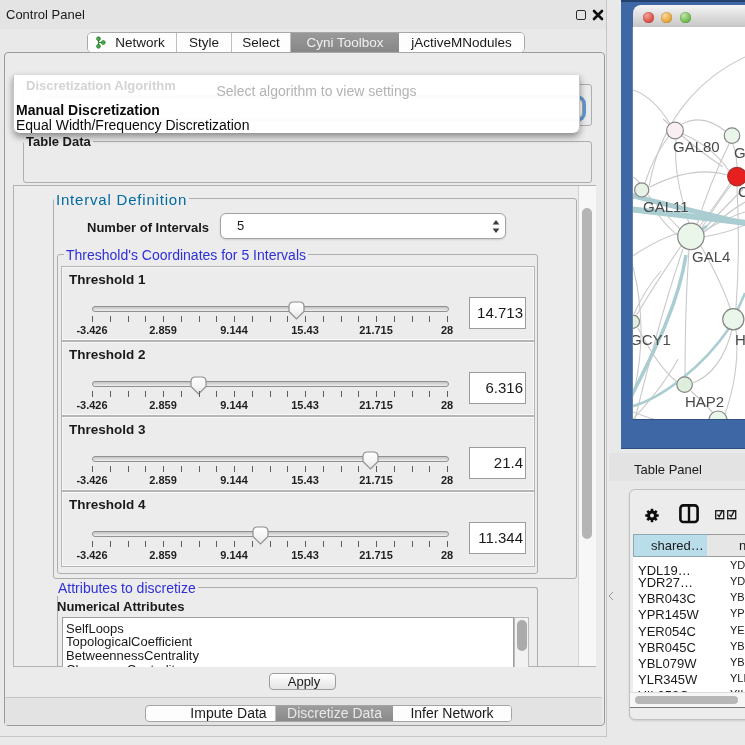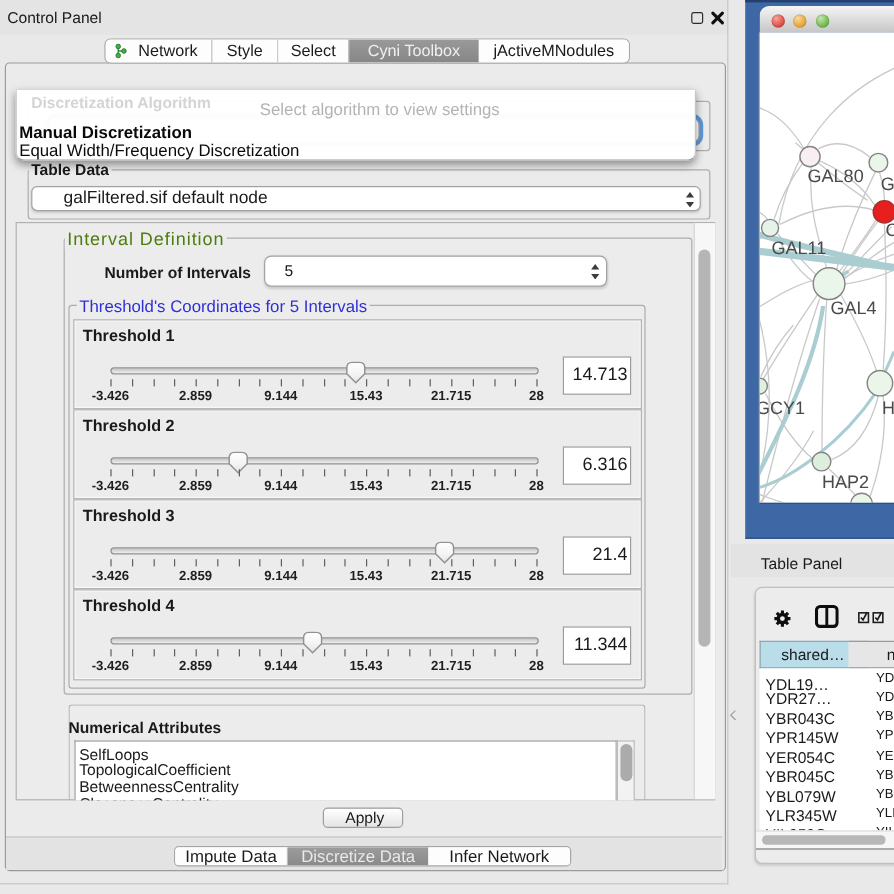--- a/index.html
+++ b/index.html
@@ -59,34 +59,28 @@
   <div class="tabseg" style="width:58px;">Select</div>
   <div class="tabseg sel" style="width:108px;">Cyni Toolbox</div>
   <div class="tabseg" style="width:125px;border-right:none;">jActiveMNodules</div>
 </div>
 
 <div class="gbox" style="left:23px;top:84px;width:567px;height:40px;"></div>
 <div class="abs" style="left:40px;top:98px;width:541px;height:19px;background:#fff;border:1px solid #a9a9a9;border-radius:6px;box-shadow:0 0 0 3px rgba(86,148,214,0.95);"></div>
 
 <div class="gbox" style="left:23px;top:141px;width:567px;height:40px;"></div>
 <div class="gtitle bold" style="left:24px;top:134px;background:#ebebeb;">Table Data</div>
-<div class="combo" style="left:26px;top:155px;width:558px;height:21px;font-size:14.5px;line-height:19px;padding-left:26px;">galFiltered.sif default node
-  <svg style="position:absolute;right:4px;top:4px;" width="8" height="13" viewBox="0 0 8 13">
-    <path d="M4 0 L7.4 4.6 H0.6 Z" fill="#3c3c3c"></path>
-        <path d="M0.6 8.4 H7.4 L4 13 Z" fill="#3c3c3c"></path>
-  </svg>
-</div>
 
 <div class="abs" style="left:13px;top:185px;width:581px;height:480px;border:1px solid #b2b2b2;background:#ececec;"></div>
 
 <div class="abs" style="left:578px;top:186px;width:17px;height:480px;background:#f7f7f7;border-left:1px solid #d2d2d2;"></div>
 <div class="abs" style="left:582px;top:208px;width:10px;height:331px;background:#b5b5b5;border-radius:5px;"></div>
 
 <div class="gbox" style="left:53px;top:198px;width:522px;height:379px;"></div>
-<div class="gtitle" style="left:54px;top:191px;font-size:15px;letter-spacing:0.8px;color:#4d7c0f;">Interval Definition</div>
+<div class="gtitle" style="left:54px;top:191px;font-size:15px;letter-spacing:0.8px;color:#0369a1;">Interval Definition</div>
 
 <div class="abs bold fs13" style="left:87px;top:220px;">Number of Intervals</div>
 <div class="combo" style="left:220px;top:213px;width:286px;height:26px;border-radius:6px;font-size:13px;line-height:24px;padding-left:16px;">5
   <svg style="position:absolute;right:5px;top:6px;" width="8" height="13" viewBox="0 0 8 13">
     <path d="M4 0 L7.4 4.6 H0.6 Z" fill="#3c3c3c"></path>
         <path d="M0.6 8.4 H7.4 L4 13 Z" fill="#3c3c3c"></path>
   </svg>
 </div>
 
 <div class="gbox" style="left:57px;top:254px;width:479px;height:318px;"></div>
@@ -237,33 +231,34 @@
       <div class="tlabel" style="left:30px;top:57px;">-3.426</div>
       <div class="tlabel" style="left:101px;top:57px;">2.859</div>
       <div class="tlabel" style="left:172px;top:57px;">9.144</div>
       <div class="tlabel" style="left:243px;top:57px;">15.43</div>
       <div class="tlabel" style="left:314px;top:57px;">21.715</div>
       <div class="tlabel" style="left:385px;top:57px;">28</div>
   <div class="vbox">11.344</div>
 </div>
 
 <div class="abs" style="left:57px;top:587px;width:479px;height:79px;border:1px solid #adadad;border-bottom:none;border-radius:3px 3px 0 0;"></div>
+<div class="gtitle" style="left:56px;top:580px;font-size:14px;color:#2f2fd8;">Attributes to discretize</div>
 <div class="abs bold fs13" style="left:57px;top:599px;">Numerical Attributes</div>
 <div class="abs" style="left:62px;top:617px;width:450px;height:49px;background:#fff;border:1px solid #9e9e9e;border-bottom:none;overflow:hidden;">
   <div style="position:absolute;left:3px;top:3px;font-size:13px;">SelfLoops</div>
   <div style="position:absolute;left:3px;top:16px;font-size:13px;">TopologicalCoefficient</div>
   <div style="position:absolute;left:3px;top:30px;font-size:13px;">BetweennessCentrality</div>
   <div style="position:absolute;left:3px;top:44px;font-size:13px;">ClosenessCentrality</div>
 </div>
 <div class="abs" style="left:514px;top:617px;width:13px;height:49px;background:#f2f2f2;border:1px solid #bbb;border-bottom:none;"></div>
 <div class="abs" style="left:517px;top:620px;width:10px;height:31px;background:#ababab;border-radius:5px;"></div>
 
 <div class="abs" style="left:269px;top:673px;width:65px;height:15px;border:1px solid #9e9e9e;border-radius:4px;background:linear-gradient(180deg,#ffffff,#e4e4e4);font-size:13px;text-align:center;line-height:15px;text-indent:3px;">Apply</div>
 
-<div class="abs" style="left:145px;top:705px;display:flex;border:1px solid #a5a5a5;border-radius:4px;overflow:hidden;background:#fdfdfd;">
+<div class="abs" style="left:145px;top:705px;display:flex;border:1px solid #a5a5a5;border-radius:4px;overflow:hidden;background:#fdfdfd;padding-left:36px;">
   <div class="btabseg" style="width:93px;">Impute Data</div>
   <div class="btabseg sel" style="width:117px;">Discretize Data</div>
   <div class="btabseg" style="width:118px;border-right:none;">Infer Network</div>
 </div>
 
 <div class="abs" style="left:13px;top:75px;width:565px;height:58px;background:rgba(255,255,255,0.97);border:1px solid #c6c6c6;border-top:none;border-bottom:1px solid #9a9a9a;border-radius:1px 1px 7px 7px;box-shadow:0 3px 7px rgba(0,0,0,0.4);z-index:30;">
   <div style="position:absolute;left:12px;top:3px;font-size:13px;font-weight:bold;color:#d4d4d4;">Discretization Algorithm</div>
   <div style="position:absolute;left:0;top:8px;width:100%;text-align:center;font-size:14px;color:#b3b3b3;top:8px;margin-left:20px;">Select algorithm to view settings</div>
   <div style="position:absolute;left:2px;top:27px;font-size:14px;font-weight:bold;color:#0a0a0a;">Manual Discretization</div>
   <div style="position:absolute;left:2px;top:42px;font-size:14px;color:#0a0a0a;">Equal Width/Frequency Discretization</div>

